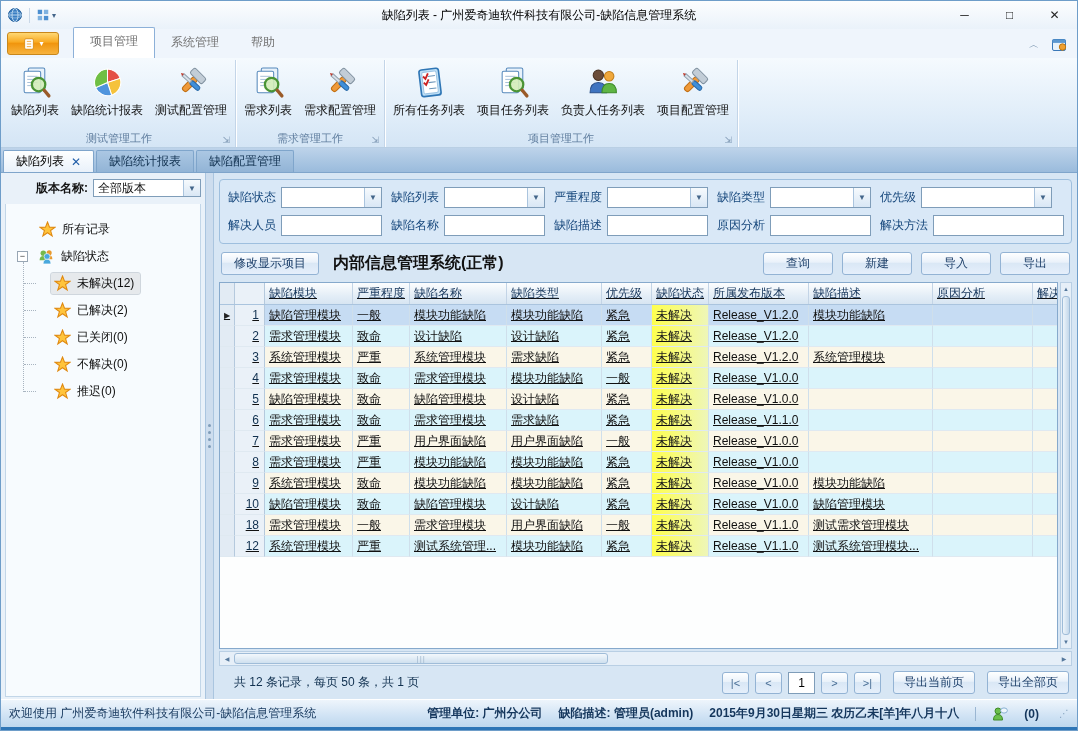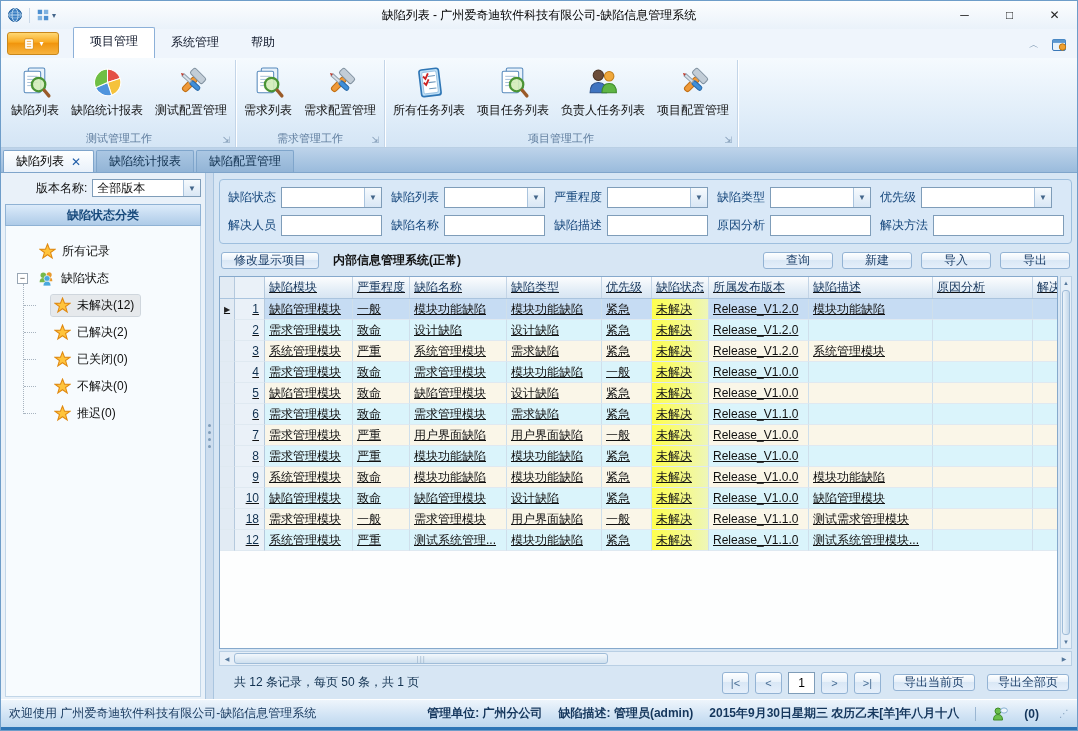--- a/index.html
+++ b/index.html
@@ -13,21 +13,21 @@
 .qat svg{width:14px;height:14px;}
 .qat .caret{font-size:8px;color:#44668a;}
 .title-text{position:absolute;left:0;right:0;text-align:center;color:#000;pointer-events:none;}
 .win-controls{margin-left:auto;display:flex;z-index:2;}
 .win-btn{width:45px;height:26px;display:flex;align-items:center;justify-content:center;font-size:12px;color:#222;}
 
 .ribbon-tabrow{height:29px;flex:0 0 29px;background:#eff5fc;display:flex;align-items:flex-end;padding-left:6px;position:relative;}
 .app-button{width:52px;height:23px;margin:0 14px 3px 0;border-radius:3px;background:linear-gradient(#ffd874,#f8a81f 45%,#f0930a 46%,#f7b33e);border:1px solid #c8871c;display:flex;align-items:center;justify-content:center;gap:3px;}
 .app-button svg{width:14px;height:14px;}
 .app-button .caret{color:#fff;font-size:8px;}
-.rtab{padding:5px 16px 7px;color:#0f172a;}
+.rtab{padding:5px 16px 7px;color:#737373;}
 .rtab.active{background:#fff;border:1px solid #8cb0d8;border-bottom:none;border-radius:2px 2px 0 0;padding-bottom:8px;}
 .ribbon-right{position:absolute;right:10px;bottom:5px;display:flex;align-items:center;gap:12px;}
 .chev{color:#5a7a9a;font-size:10px;}
 .ribbon-right svg{width:16px;height:16px;}
 
 .ribbon{height:90px;flex:0 0 90px;background:linear-gradient(#f5fafe,#e0edf9 65%,#d4e5f5);display:flex;padding:2px 0 0 2px;border-bottom:1px solid #b9cfe4;}
 .rgroup{display:flex;flex-direction:column;position:relative;padding:0 2px;border-right:1px solid #c3d5e8;box-shadow:1px 0 0 #fff;}
 .rg-buttons{flex:1;display:flex;align-items:flex-start;padding-top:3px;}
 .rbtn{padding:3px 6px 1px;display:flex;flex-direction:column;align-items:center;gap:3px;border-radius:3px;}
 .rbtn .ricon svg{width:33px;height:33px;display:block;}
@@ -36,21 +36,21 @@
 .launcher{position:absolute;right:3px;bottom:2px;font-size:9px;color:#7d97b3;line-height:1;}
 
 .doctabs{height:25px;flex:0 0 25px;background:linear-gradient(#bdd3ea,#9abbdc);display:flex;align-items:flex-end;padding:3px 0 0 2px;gap:2px;border-bottom:1px solid #7fa5cb;}
 .dtab{height:22px;padding:0 12px;display:flex;align-items:center;gap:7px;background:linear-gradient(#abc7e3,#92b4d6);border:1px solid #7fa5cb;border-bottom:none;border-radius:2px 2px 0 0;color:#10304f;}
 .dtab.active{background:linear-gradient(#feffff,#e9f1fa);color:#000;}
 .dtab-close{color:#1f5da8;font-weight:bold;font-size:12px;line-height:1;}
 
 .main{flex:1;display:flex;min-height:0;background:#d7e6f4;}
 .sidebar{width:205px;flex:0 0 205px;background:#e9f1f9;display:flex;flex-direction:column;padding:5px 4px 2px 4px;border-right:1px solid #aac5df;}
 .version-row{display:flex;align-items:center;gap:5px;margin:1px 0 7px;}
-.version-label{font-weight:normal;white-space:nowrap;padding-left:31px;}
+.version-label{font-weight:bold;white-space:nowrap;padding-left:31px;}
 .combo{flex:1;height:18px;background:#fff;border:1px solid #7f9db9;display:flex;align-items:center;}
 .combo-value{flex:1;padding-left:4px;overflow:hidden;white-space:nowrap;}
 .combo-btn{width:17px;align-self:stretch;background:linear-gradient(#f6fafd,#d9e7f5);border-left:1px solid #aac4de;display:flex;align-items:center;justify-content:center;color:#44668a;font-size:8px;}
 .panel-header{height:22px;flex:0 0 22px;background:linear-gradient(#dcebfa,#aecbe8);border:1px solid #8fb2d4;display:flex;align-items:center;justify-content:center;font-weight:bold;color:#17497b;}
 .tree{flex:1;background:#f7fbfe;border:1px solid #c2d6e8;border-top:none;padding:12px 0 0 8px;overflow:hidden;}
 .titem{height:27px;display:flex;align-items:center;}
 .titem .ticon{width:17px;height:17px;margin-right:6px;flex:0 0 17px;}
 .titem .ticon svg{width:17px;height:17px;display:block;}
 .hl{display:flex;align-items:center;padding:2px 6px 2px 3px;border-radius:2px;}
 .titem.selected .hl{background:#e6e9ec;outline:1px solid #cfd6dd;}
@@ -67,22 +67,22 @@
 .content{flex:1;display:flex;flex-direction:column;min-width:0;padding:6px 5px 0 5px;}
 .filterbox{border:1px solid #9ebfde;border-radius:4px;background:#d9e8f7;padding:7px 8px;display:flex;flex-direction:column;gap:7px;}
 .frow{display:flex;align-items:center;}
 .fpair{display:flex;align-items:center;margin-right:9px;}
 .fpair:last-child{margin-right:0;}
 .flabel{color:#16477c;white-space:nowrap;margin-right:5px;}
 .ffield{height:21px;background:#fff;border:1px solid #7f9db9;width:101px;display:flex;}
 .fpair.wide .ffield{width:131px;}
 .ffield input{border:none;outline:none;flex:1;min-width:0;height:100%;padding:0 3px;font:inherit;background:transparent;}
 .actionrow{display:flex;align-items:center;margin:8px 2px 7px;}
-.btn{height:17px;padding:0 12px;background:linear-gradient(#feffff,#e9f1fa 45%,#d9e7f5 46%,#e5effb);border:1px solid #93b3d4;border-radius:3px;color:#1c3f69;display:flex;align-items:center;justify-content:center;white-space:nowrap;}
-.proj-title{font-weight:bold;font-size:12px;margin-left:14px;}
+.btn{height:23px;padding:0 12px;background:linear-gradient(#feffff,#e9f1fa 45%,#d9e7f5 46%,#e5effb);border:1px solid #93b3d4;border-radius:3px;color:#1c3f69;display:flex;align-items:center;justify-content:center;white-space:nowrap;}
+.proj-title{font-weight:bold;font-size:16px;margin-left:14px;}
 .action-spacer{flex:1;}
 .actionrow .btn.action{width:70px;padding:0;margin-left:9px;}
 
 .table-zone{flex:1;display:flex;min-height:0;}
 .grid{flex:1;border:1px solid #86a9cc;background:#fdfefe;display:flex;flex-direction:column;overflow:hidden;text-decoration:underline;}
 .thead{display:flex;height:22px;flex:0 0 22px;background:linear-gradient(#fcfdfe,#e4eef7 60%,#d7e5f2);border-bottom:1px solid #aac4de;color:#16365c;}
 .th{display:flex;align-items:center;padding-left:4px;border-right:1px solid #c3d4e6;overflow:hidden;white-space:nowrap;flex:0 0 auto;}
 .trow{display:flex;height:21px;flex:0 0 21px;background:#faf6e8;}
 .trow.even{background:#daf4fb;}
 .trow.selected{background:#c6dcf3;}
@@ -338,21 +338,20 @@
   <div class="main">
 
     <div class="sidebar">
       <div class="version-row">
         <span class="version-label">版本名称:</span>
         <span class="combo">
           <span class="combo-value">全部版本</span>
           <span class="combo-btn">▼</span>
         </span>
       </div>
-      <div class="panel-header">缺陷状态分类</div>
       <div class="tree" id="tree">
           <div class="titem lvl1  ">
 
     <span class="hl">
               <span class="ticon">
                 <svg viewBox="0 0 16 16">
                   <path d="M8 1 L9.9 5.9 L15 6 L10.9 9 L12.4 14 L8 11 L3.6 14 L5.1 9 L1 6 L6.1 5.9 Z" fill="#ffc43c" stroke="#e08a12"></path>
                 </svg>
               </span>
               <span>所有记录</span>

